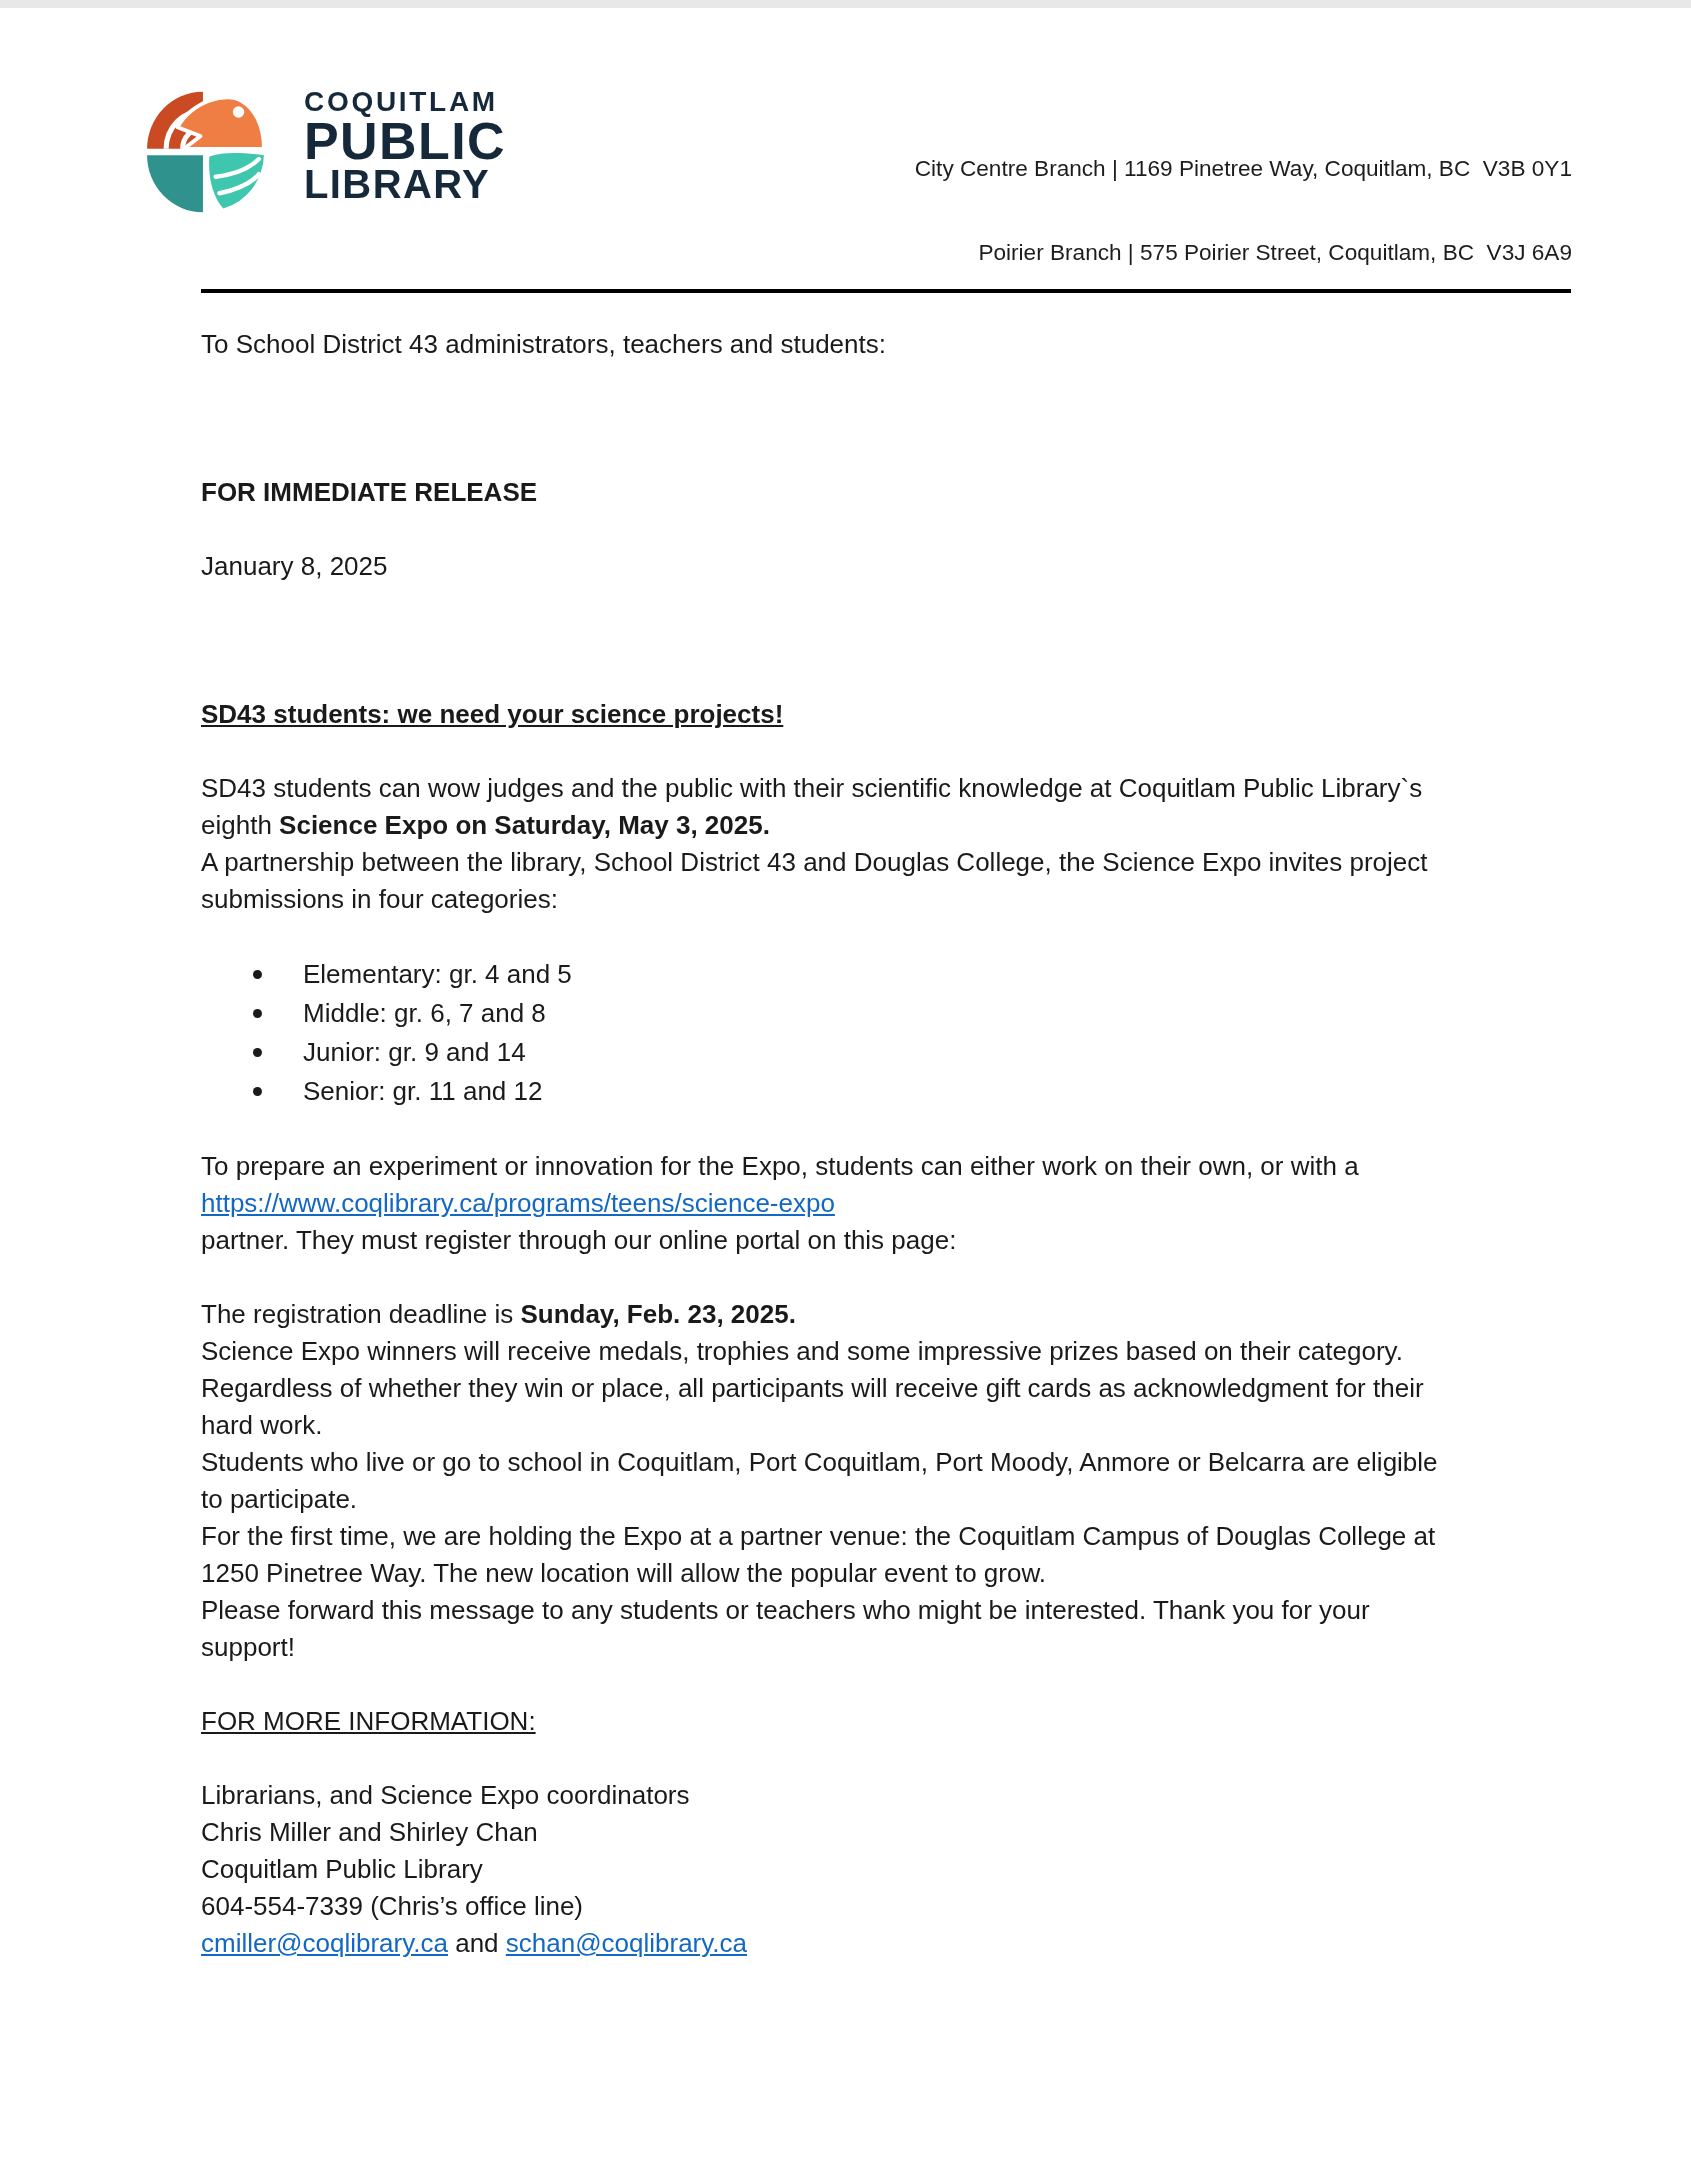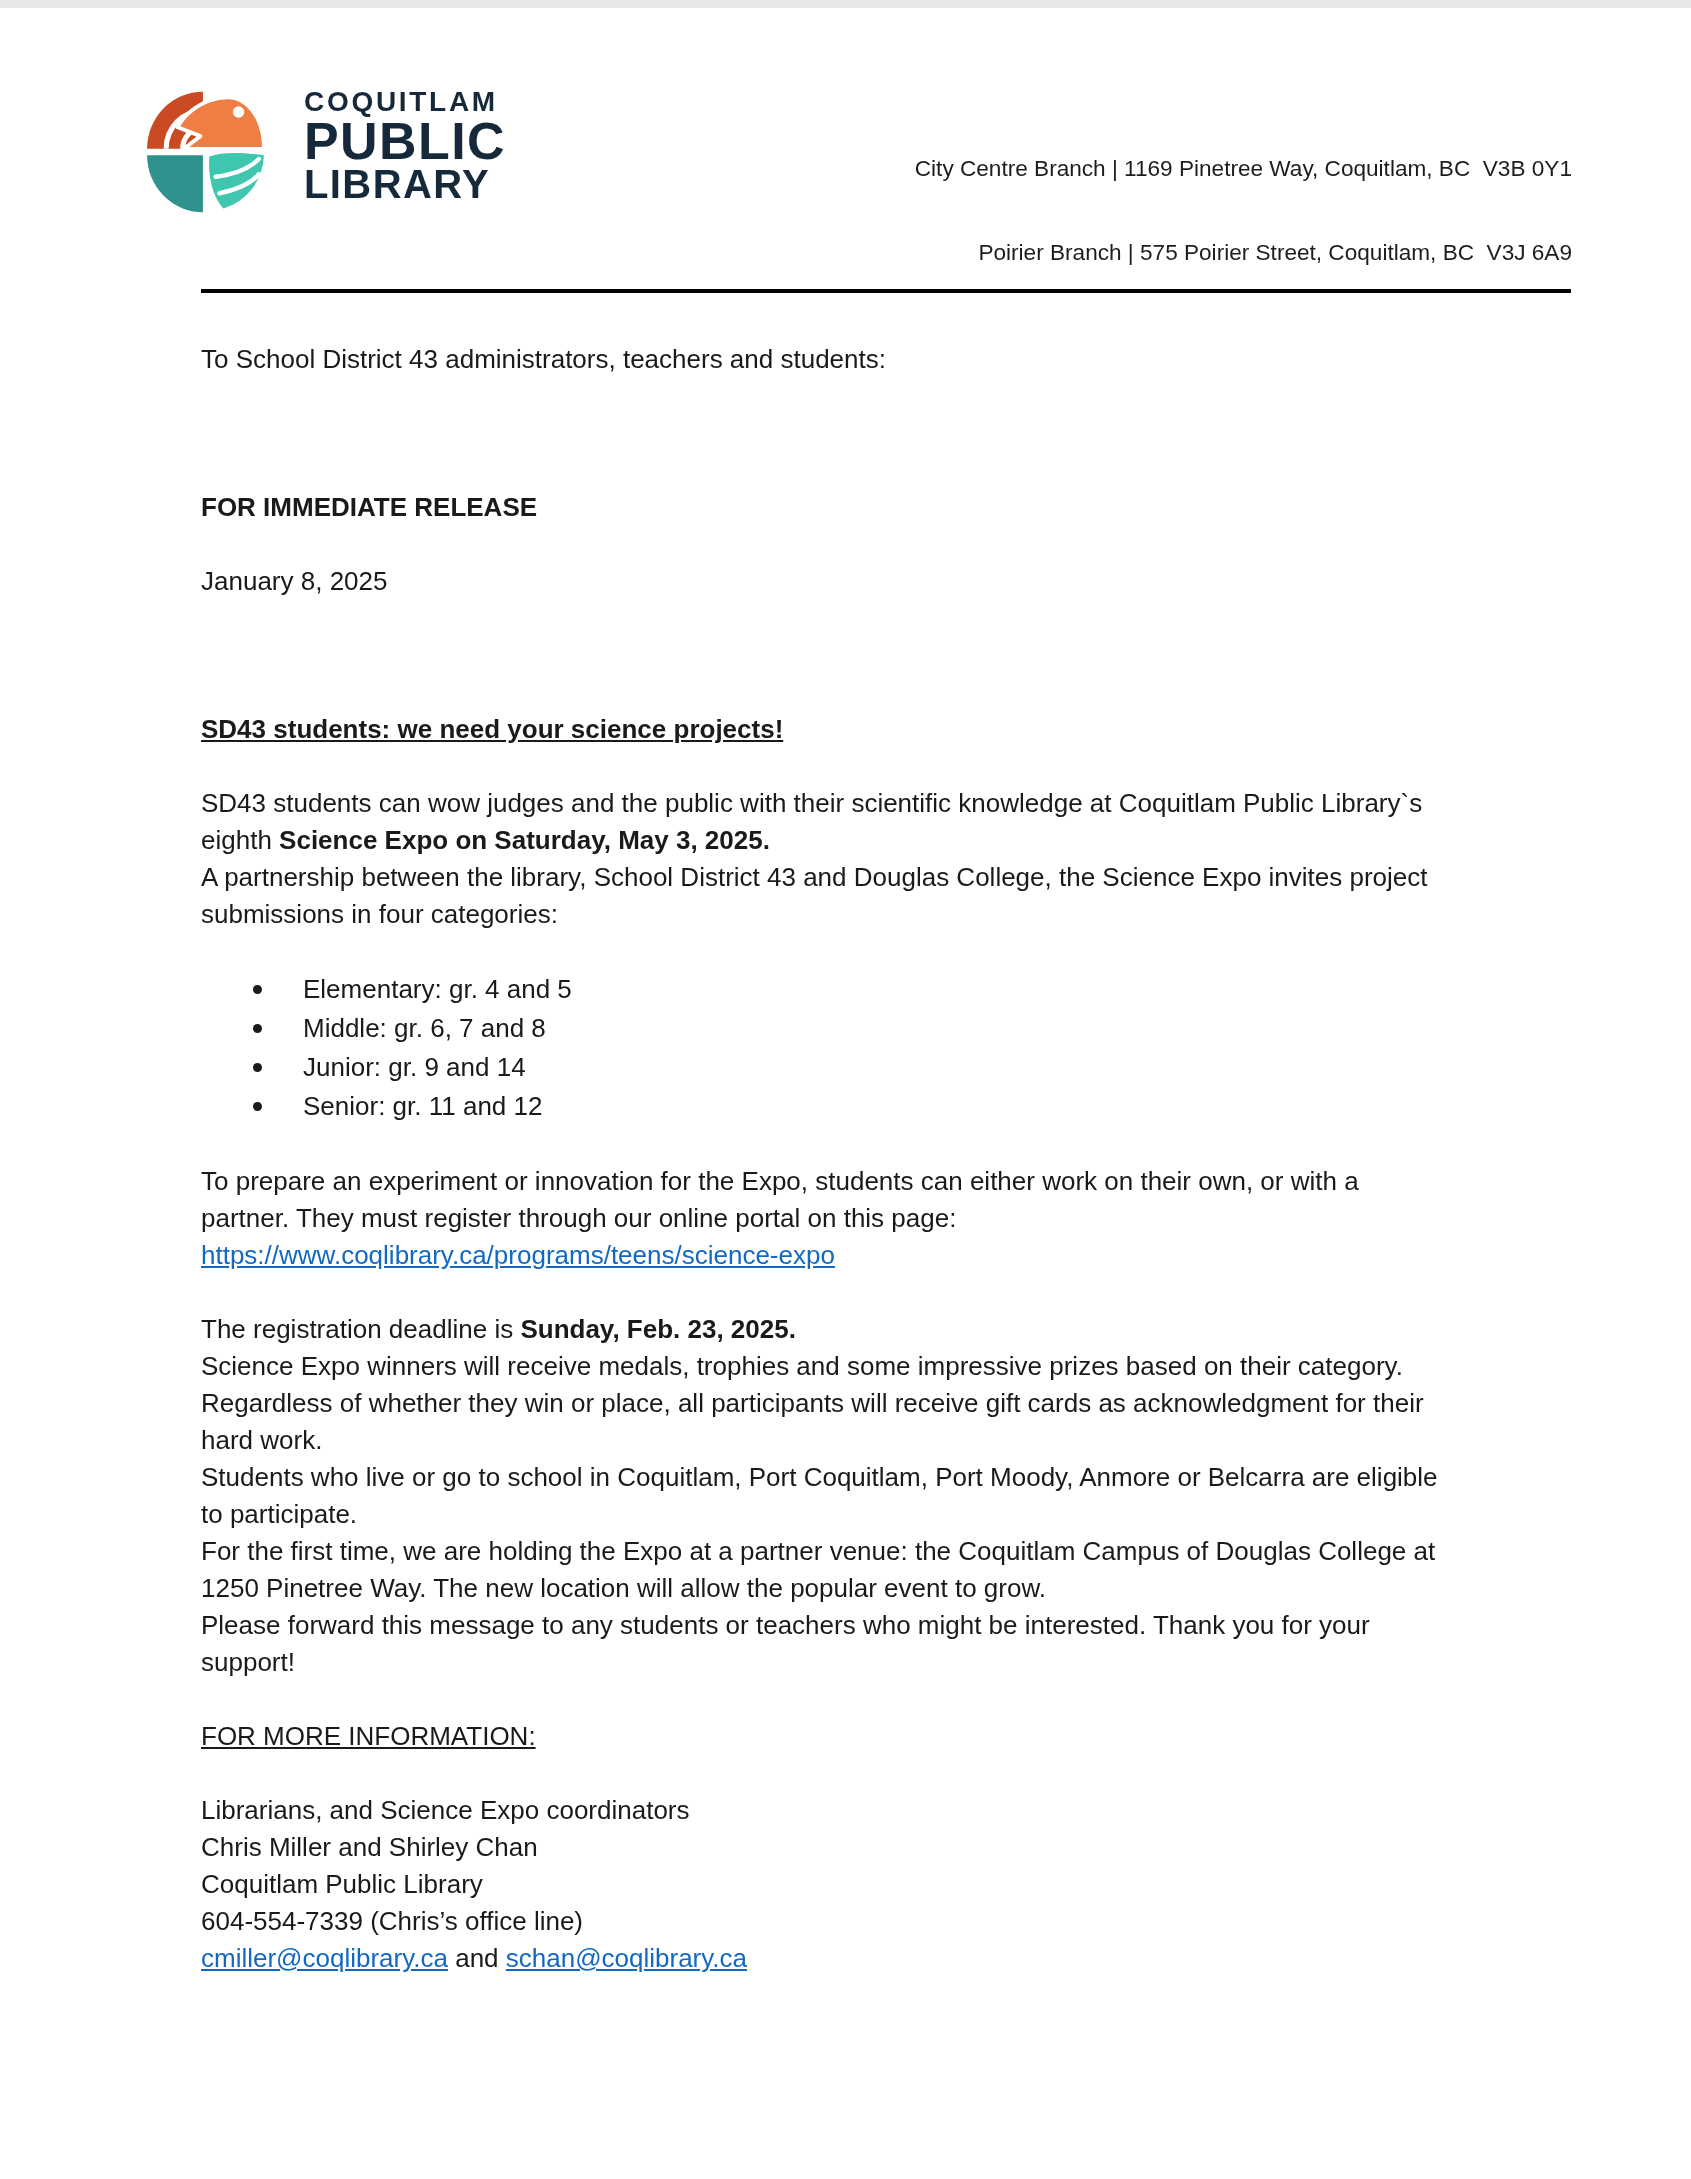--- a/index.html
+++ b/index.html
@@ -18,21 +18,21 @@
   .wm-line1{font-size:28px;line-height:36px;letter-spacing:2.7px;}
   .wm-line2{font-size:52px;line-height:43px;letter-spacing:1.4px;}
   .wm-line3{font-size:40px;line-height:43px;letter-spacing:1.4px;}
   .addresses{
     position:absolute;right:120px;top:91px;
     text-align:right;font-size:22.6px;line-height:28px;color:#1d1d1d;
     white-space:pre;
   }
   .divider{position:absolute;left:201px;top:281px;width:1370px;height:3.6px;background:#000;}
   
-  .letter-body{position:absolute;left:201px;top:333px;width:1411px;}
+  .letter-body{position:absolute;left:201px;top:318px;width:1411px;}
   .line{
     font-size:26px;line-height:37px;height:37px;
     white-space:pre;color:#1a1a1a;
   }
   .line.bullet{height:39px;line-height:39px;padding-left:102px;position:relative;}
   .line.bullet::before{
     content:"";position:absolute;left:52px;top:14.5px;
     width:9px;height:9px;border-radius:50%;background:#1a1a1a;
   }
   .gap{width:100%;}
@@ -87,22 +87,22 @@
       <div class="line"><span>eighth </span><span class="b">Science Expo on Saturday, May 3, 2025.</span></div>
       <div class="line"><span>A partnership between the library, School District 43 and Douglas College, the Science Expo invites project</span></div>
       <div class="line"><span>submissions in four categories:</span></div>
       <div class="gap" style="height: 37px;"></div>
       <div class="line bullet"><span>Elementary: gr. 4 and 5</span></div>
       <div class="line bullet"><span>Middle: gr. 6, 7 and 8</span></div>
       <div class="line bullet"><span>Junior: gr. 9 and 14</span></div>
       <div class="line bullet"><span>Senior: gr. 11 and 12</span></div>
       <div class="gap" style="height: 37px;"></div>
       <div class="line"><span>To prepare an experiment or innovation for the Expo, students can either work on their own, or with a</span></div>
+      <div class="line"><a class="lnk" href="#">https://www.coqlibrary.ca/programs/teens/science-expo</a></div>
       <div class="line"><span>partner. They must register through our online portal on this page:</span></div>
-      <div class="line"><a class="lnk" href="#">https://www.coqlibrary.ca/programs/teens/science-expo</a></div>
       <div class="gap" style="height: 37px;"></div>
       <div class="line"><span>The registration deadline is </span><span class="b">Sunday, Feb. 23, 2025.</span></div>
       <div class="line"><span>Science Expo winners will receive medals, trophies and some impressive prizes based on their category.</span></div>
       <div class="line"><span>Regardless of whether they win or place, all participants will receive gift cards as acknowledgment for their</span></div>
       <div class="line"><span>hard work.</span></div>
       <div class="line"><span>Students who live or go to school in Coquitlam, Port Coquitlam, Port Moody, Anmore or Belcarra are eligible</span></div>
       <div class="line"><span>to participate.</span></div>
       <div class="line"><span>For the first time, we are holding the Expo at a partner venue: the Coquitlam Campus of Douglas College at</span></div>
       <div class="line"><span>1250 Pinetree Way. The new location will allow the popular event to grow.</span></div>
       <div class="line"><span>Please forward this message to any students or teachers who might be interested. Thank you for your</span></div>

